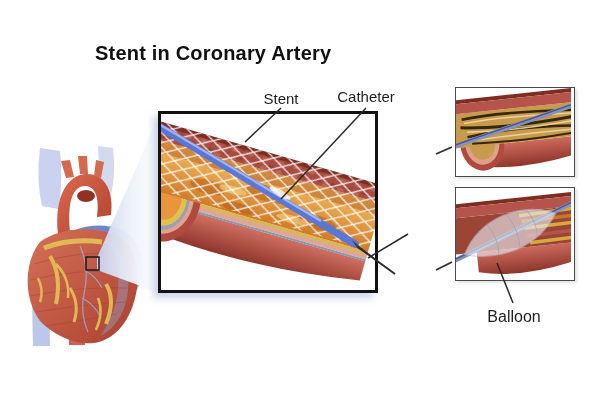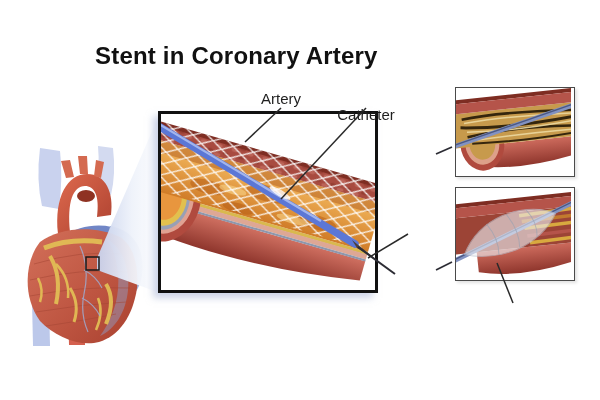--- a/index.html
+++ b/index.html
@@ -1,29 +1,29 @@
 <!DOCTYPE html>
 <html style="--background: #ffffff; --title-text: #111111; --label-text: #1f1f1f; --leader-line: #2a2a2a; --panel-border-main: #111111; --panel-border-side: #4a4a4a; --artery-wall-red: #b5524a; --artery-wall-dark: #8e352c; --artery-lining-pink: #dea795; --artery-lining-gray: #8f97ac; --plaque-yellow: #d9b94e; --plaque-orange: #e8963e; --plaque-tan: #c79a4c; --plaque-dark: #35260d; --stent-mesh: #ffffff; --catheter-blue: #5b77d6; --catheter-gray-blue: #8292c2; --guide-wire-dark: #2c2c34; --balloon-translucent: #eceef3; --heart-red: #c05a44; --heart-vessel-blue: #7186c6; --heart-vessel-light: #c9d2ee; --heart-fat-yellow: #e2bd55; --zoom-cone: #c7d1ec;"><head>
 <meta charset="utf-8">
 <style>
   html,body{margin:0;padding:0;background:#fff;}
   .stage{
     position:relative;width:600px;height:400px;background:var(--background,#fff);
     font-family:"Liberation Sans",sans-serif;overflow:hidden;
   }
   .title{
-    position:absolute;left:95px;top:42px;font-size:24px;font-weight:bold;
+    position:absolute;left:95px;top:42px;font-size:20px;font-weight:bold;
     color:var(--title-text,#111);letter-spacing:.2px;white-space:nowrap;
   }
   .lbl{
     position:absolute;font-size:15px;color:var(--label-text,#1f1f1f);
     text-align:center;line-height:18px;
   }
   .lbl-stent{left:253px;top:90px;width:56px;}
-  .lbl-catheter{left:328px;top:106px;width:76px;}
+  .lbl-catheter{left:328px;top:88px;width:76px;}
   .lbl-guidewire{left:381px;top:198px;width:62px;}
   .lbl-balloon{left:477px;top:308px;width:74px;font-size:16px;}
   .panel{position:absolute;background:#fff;}
   .panel-main{
     left:158px;top:111px;width:214px;height:176px;border:3px solid var(--panel-border-main,#111);
     box-shadow:-5px 5px 7px rgba(165,178,214,.55);
   }
   .panel-side{border:1.5px solid var(--panel-border-side,#4a4a4a);box-shadow:2px 2px 3px rgba(0,0,0,.12);}
   .panel-tr{left:455px;top:87px;width:118px;height:88px;}
   .panel-br{left:455px;top:187px;width:118px;height:92px;}
@@ -264,16 +264,17 @@
     </svg>
   </div>
 
   <svg class="abs overlay" style="left:0;top:0;" width="600" height="400" viewBox="0 0 600 400">
     <line x1="281" y1="108" x2="245" y2="142" class="leader"></line>
     <line x1="366" y1="108" x2="281" y2="199" class="leader"></line>
     <line x1="408" y1="234" x2="368" y2="258" class="leader"></line>
     <line x1="497" y1="263" x2="513" y2="303" class="leader"></line>
   </svg>
 
-  <div class="lbl lbl-stent">Artery</div>
+  <div class="lbl lbl-stent">Stent</div>
   <div class="lbl lbl-catheter">Catheter</div>
+  <div class="lbl lbl-balloon">Balloon</div>
 
 </div>
 
 </body></html>

